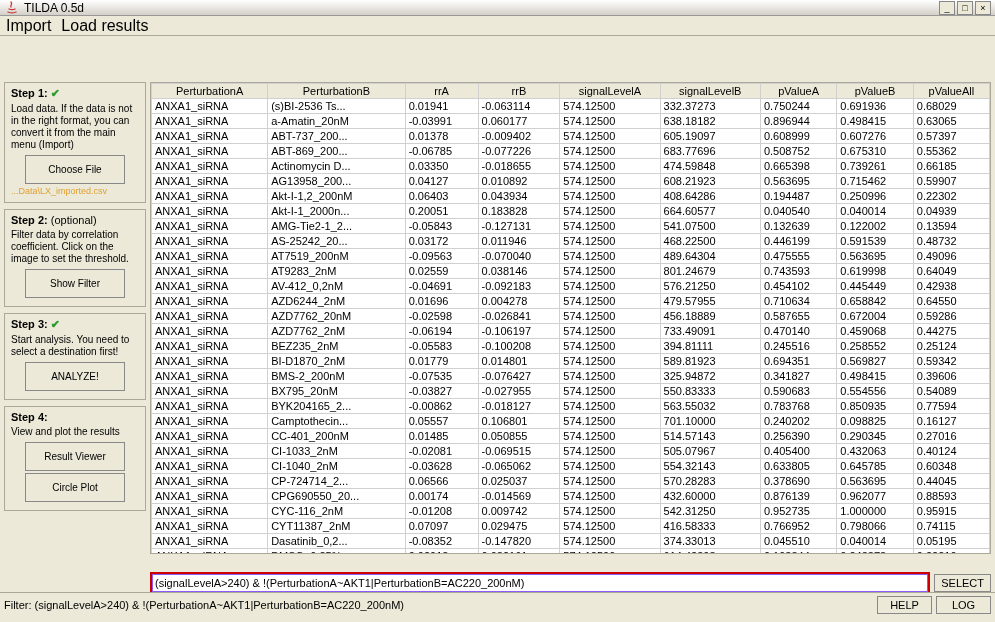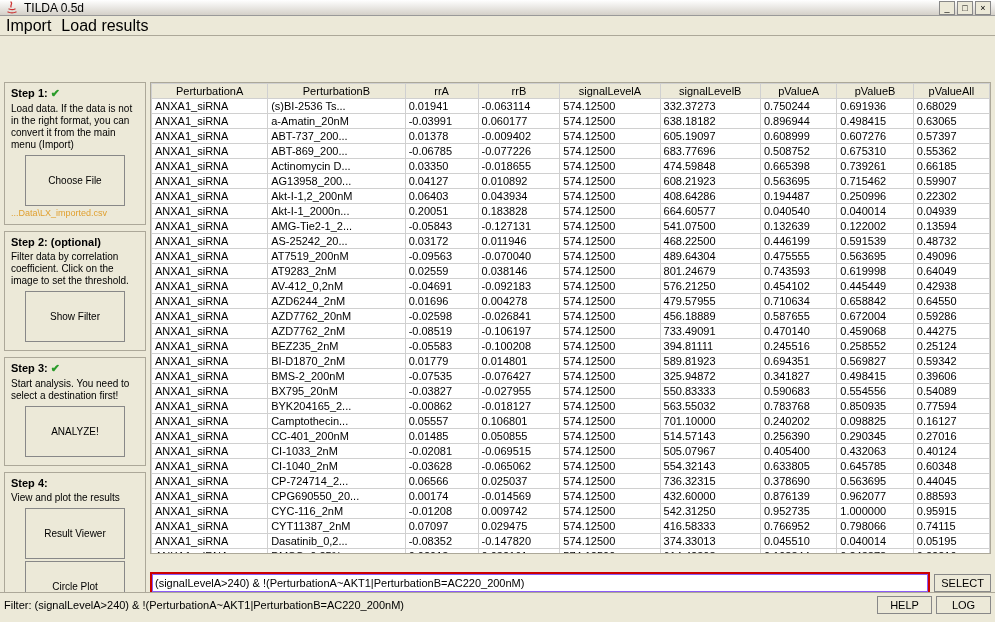--- a/index.html
+++ b/index.html
@@ -74,21 +74,21 @@
   .panel .step-title {
     font-weight:bold;
     font-size:11px;
   }
   .check { color:#2a9c2a; font-weight:bold; }
   .panel .desc { font-size:10px; margin:3px 0 4px 0; line-height:12px;}
   .panel button.side {
     display:block;
     margin:2px auto;
     font-size:10px;
-    padding:19px 4px;
+    padding:8px 4px;
     min-width:100px;
     background:#ece9d8;
     border:1px solid #888;
     cursor:pointer;
   }
   .file-note { color:#e0a030; font-size:9px; text-align:left; margin-top:2px;}
   .main {
     flex:1;
     display:flex;
     flex-direction:column;
@@ -183,21 +183,21 @@
 <div class="workspace">
 
   <div class="sidebar">
     <div class="panel">
       <div class="step-title"><span>Step 1:</span> <span class="check">✔</span></div>
       <div class="desc">Load data. If the data is not in the right format, you can convert it from the main menu (Import)</div>
       <button class="side">Choose File</button>
       <div class="file-note">...Data\LX_imported.csv</div>
     </div>
     <div class="panel">
-      <div class="step-title"><span>Step 2:</span> <span style="font-weight:bold">(optional)</span></div>
+      <div class="step-title"><span>Step 2:</span> <span style="font-weight:normal">(optional)</span></div>
       <div class="desc">Filter data by correlation coefficient. Click on the image to set the threshold.</div>
       <button class="side">Show Filter</button>
     </div>
     <div class="panel">
       <div class="step-title"><span>Step 3:</span> <span class="check">✔</span></div>
       <div class="desc">Start analysis. You need to select a destination first!</div>
       <button class="side">ANALYZE!</button>
     </div>
     <div class="panel">
       <div class="step-title"><span>Step 4:</span></div>
@@ -385,21 +385,21 @@
               <td>-0.026841</td>
               <td>574.12500</td>
               <td>456.18889</td>
               <td>0.587655</td>
               <td>0.672004</td>
               <td>0.59286</td>
             </tr>
             <tr>
               <td>ANXA1_siRNA</td>
               <td>AZD7762_2nM</td>
-              <td>-0.08519</td>
+              <td>-0.06194</td>
               <td>-0.106197</td>
               <td>574.12500</td>
               <td>733.49091</td>
               <td>0.470140</td>
               <td>0.459068</td>
               <td>0.44275</td>
             </tr>
             <tr>
               <td>ANXA1_siRNA</td>
               <td>BEZ235_2nM</td>
@@ -498,21 +498,21 @@
               <td>0.633805</td>
               <td>0.645785</td>
               <td>0.60348</td>
             </tr>
             <tr>
               <td>ANXA1_siRNA</td>
               <td>CP-724714_2...</td>
               <td>0.06566</td>
               <td>0.025037</td>
               <td>574.12500</td>
-              <td>736.32315</td>
+              <td>570.28283</td>
               <td>0.378690</td>
               <td>0.563695</td>
               <td>0.44045</td>
             </tr>
             <tr>
               <td>ANXA1_siRNA</td>
               <td>CPG690550_20...</td>
               <td>0.00174</td>
               <td>-0.014569</td>
               <td>574.12500</td>

